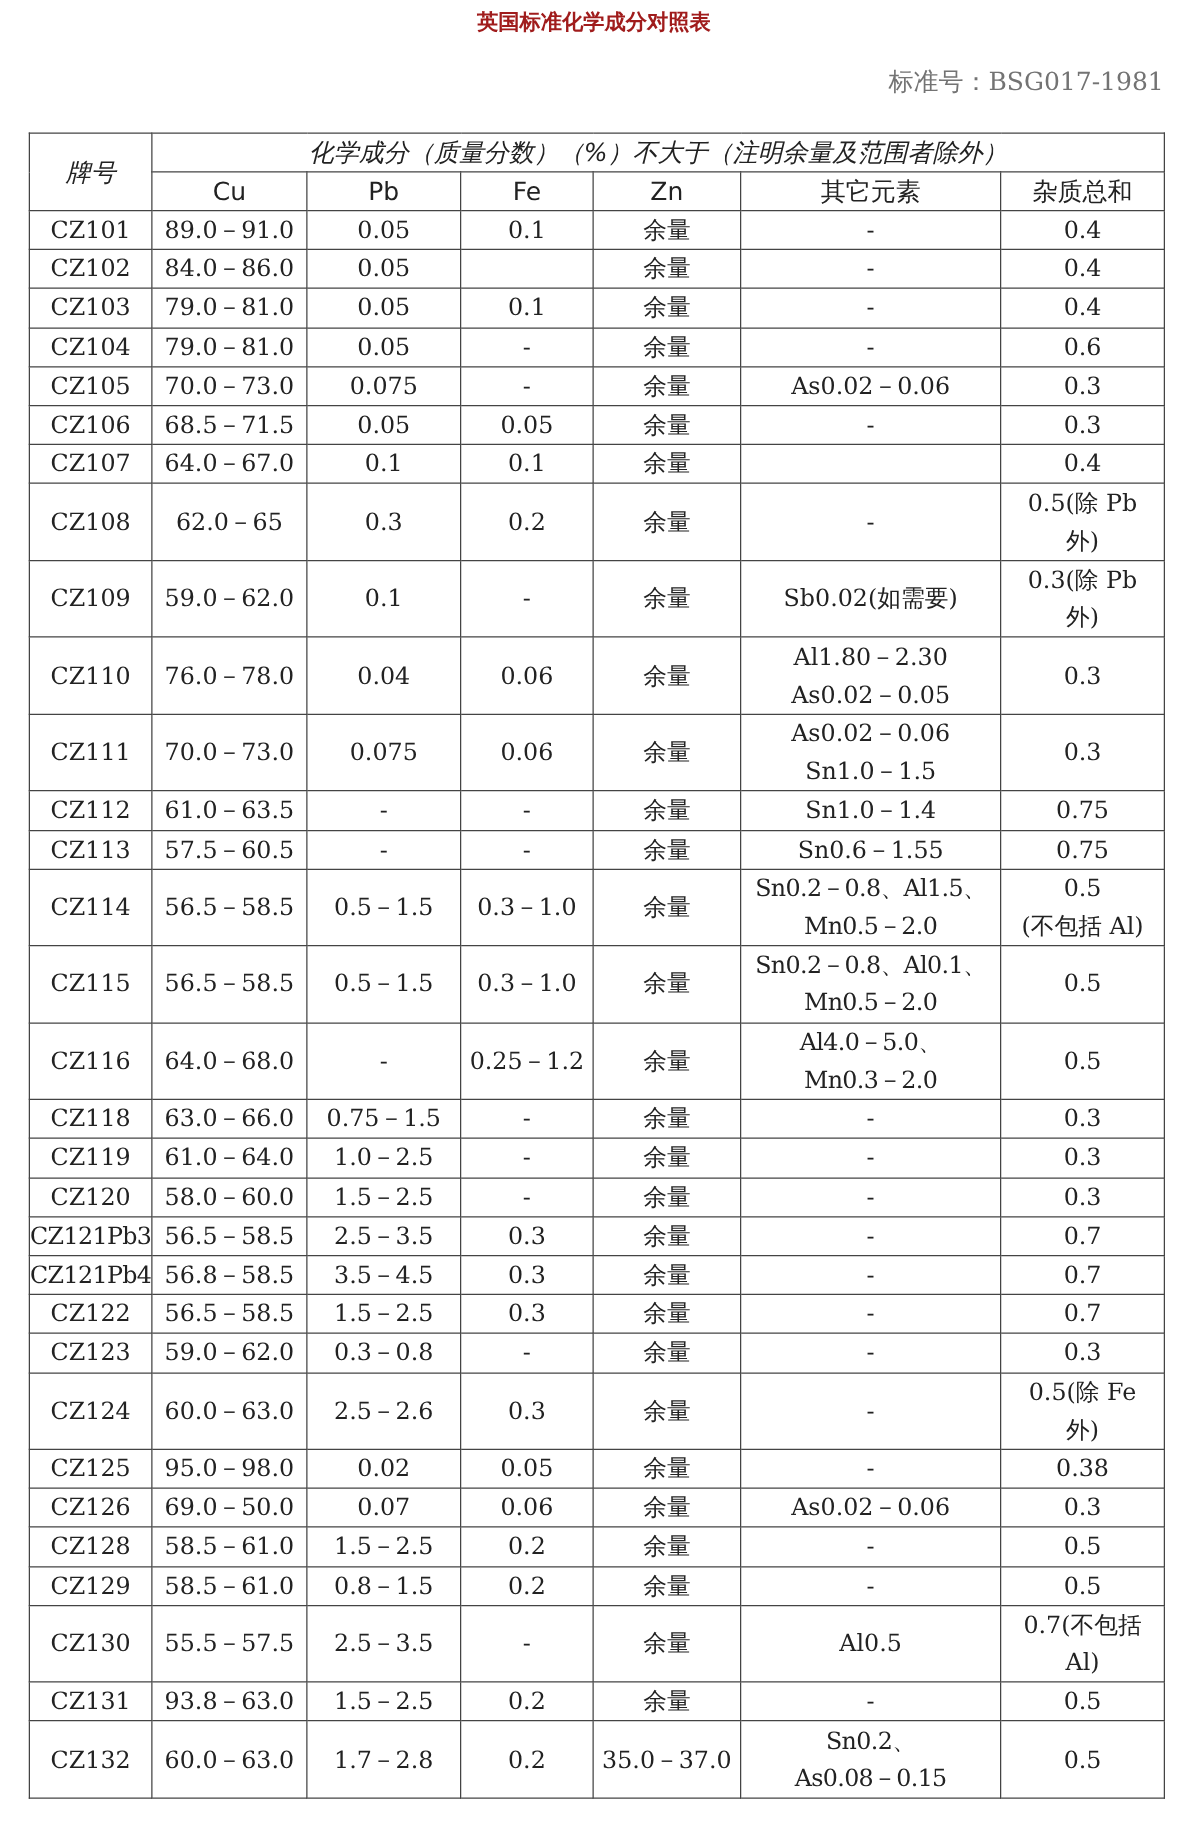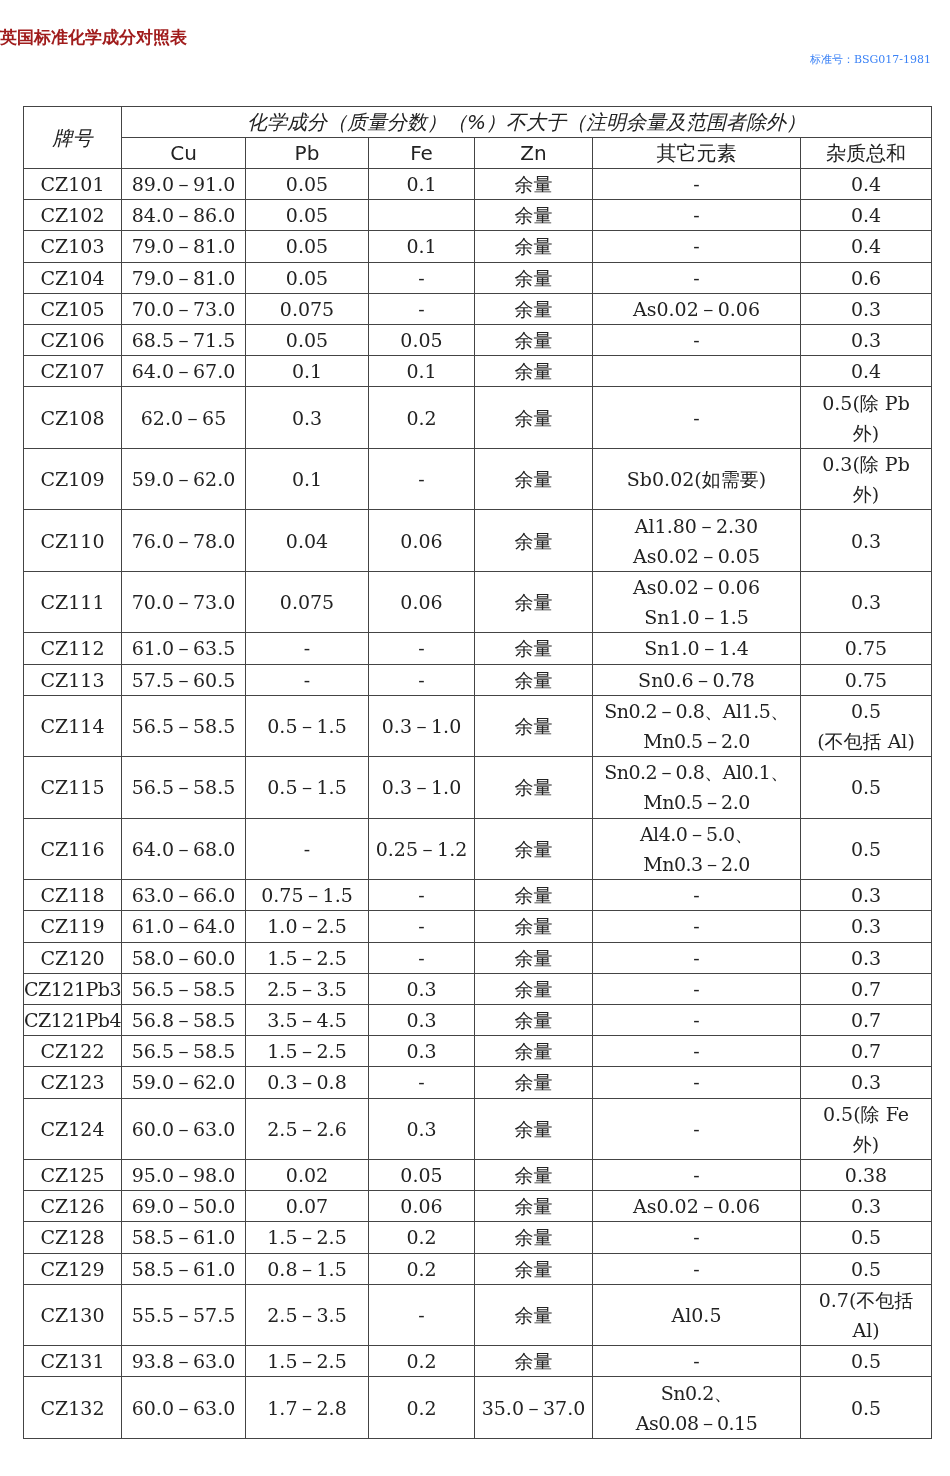--- a/index.html
+++ b/index.html
@@ -1,21 +1,21 @@
 <!DOCTYPE html>
 <html><head>
 <meta charset="utf-8">
 <style>
   html, body { margin: 0; padding: 0; background: #ffffff; }
   body { width: 950px; height: 1476px; position: relative; overflow: hidden;
          font-family: "DejaVu Serif", "Liberation Serif", serif; color: #222; }
-  .title { position: absolute; left: 0; width: 950px; top: 26px; 
+  .title { position: absolute; left: 0; width: 950px; top: 6px; text-align: center;
            font-family: "DejaVu Sans", "Liberation Sans", sans-serif; font-weight: bold;
            font-size: 17px; color: #a01c1c; }
-  .stdno { position: absolute; right: 19px; top: 52px; font-size: 11px; color: #3b82f6; }
+  .stdno { position: absolute; right: 19px; top: 52px; font-size: 20px; color: #737373; }
   table { position: absolute; left: 23px; top: 106px; width: 908px;
           border-collapse: collapse; table-layout: fixed; }
   td, th { border: 1.5px solid #444; text-align: center; vertical-align: middle;
            font-weight: normal; font-size: 19px; line-height: 30px; padding: 0;
            white-space: pre-line; overflow: hidden; color: #222; }
   th { font-family: "DejaVu Sans", "Liberation Sans", sans-serif; font-size: 20px; }
   .h1 { height: 30px; font-style: italic; }
   .h2 { height: 30px; }
   tr.r1 td { height: 30.2px; }
   tr.r2 td { height: 60.5px; }
@@ -163,21 +163,21 @@
         <td>余量</td>
         <td>Sn1.0－1.4</td>
         <td>0.75</td>
       </tr>
       <tr class="r1">
         <td>CZ113</td>
         <td>57.5－60.5</td>
         <td>-</td>
         <td>-</td>
         <td>余量</td>
-        <td>Sn0.6－0.78</td>
+        <td>Sn0.6－1.55</td>
         <td>0.75</td>
       </tr>
       <tr class="r2">
         <td>CZ114</td>
         <td>56.5－58.5</td>
         <td>0.5－1.5</td>
         <td>0.3－1.0</td>
         <td>余量</td>
         <td class="narrow">Sn0.2－0.8、Al1.5、
 Mn0.5－2.0</td>

